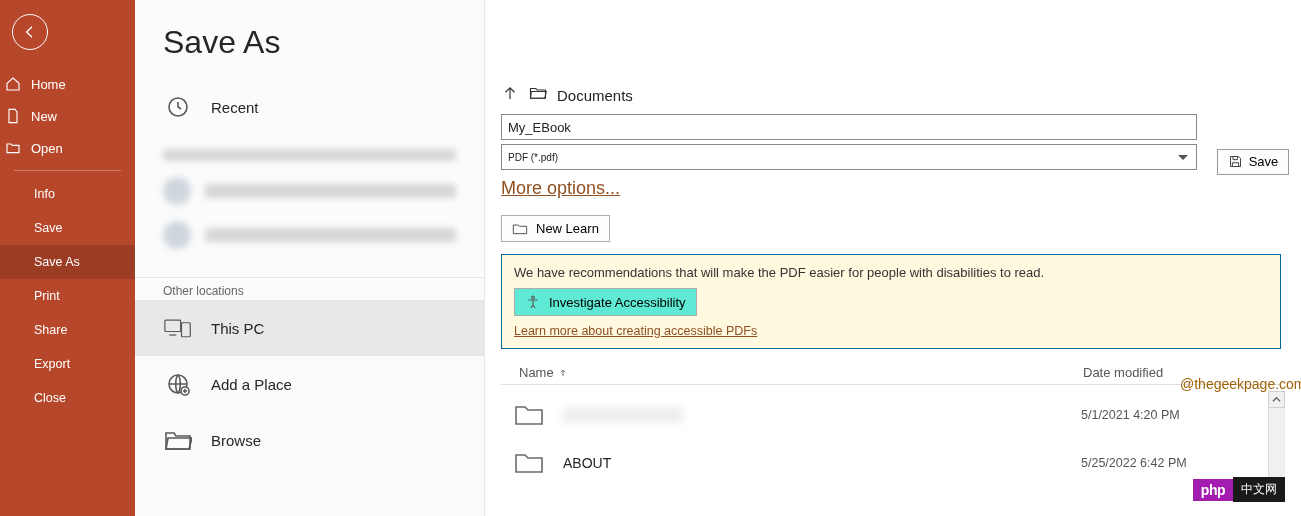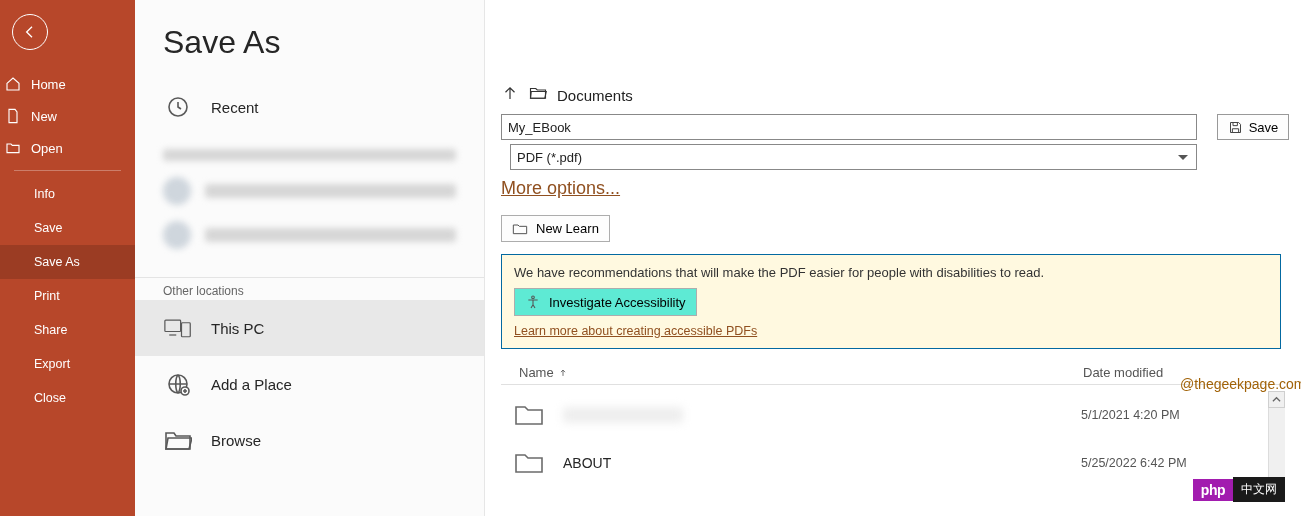--- a/index.html
+++ b/index.html
@@ -30,23 +30,23 @@
 .pinned-text { flex: 1; height: 14px; background: #d6d6d6; border-radius: 3px; filter: blur(3px); }
 .section-head { font-size: 12px; color: #666; padding: 6px 28px 2px 28px; border-top: 1px solid #e4e4e4; margin-top: 8px; }
 
 
 .right { flex: 1; padding: 84px 12px 0 8px; position: relative; }
 .breadcrumb { display: flex; align-items: center; gap: 10px; padding: 0 8px 8px 8px; }
 .breadcrumb svg { width: 18px; height: 18px; }
 .breadcrumb span.lbl { font-size: 15px; color: #222; }
 .field-row { display: flex; gap: 10px; align-items: center; margin-bottom: 4px; padding: 0 8px; }
 .text-input { flex: 1; height: 26px; border: 1px solid #888; background: #fff; font-size: 13px; padding: 0 6px; color: #222; }
-.select-input { flex: 1; height: 26px; border: 1px solid #888; background: #fff; font-size: 13px; padding: 0 22px 0 6px; color: #222; position: relative; display: flex; align-items: center; margin-left: 9px; }
+.select-input { flex: 1; height: 26px; border: 1px solid #888; background: #fff; font-size: 10px; padding: 0 22px 0 6px; color: #222; position: relative; display: flex; align-items: center; }
 .select-input::after { content: ""; position: absolute; right: 8px; top: 10px; border: 5px solid transparent; border-top-color: #555; }
-.save-cluster { display: flex; gap: 12px; align-items: flex-start; }
+.save-cluster { display: flex; gap: 12px; align-items: center; }
 .save-btn { width: 72px; height: 26px; border: 1px solid #999; background: #fdfdfd; display: flex; align-items: center; justify-content: center; gap: 6px; font-size: 13px; cursor: pointer; }
 .save-btn svg { width: 15px; height: 15px; }
 .more-link { color: #905020; font-size: 18px; text-decoration: underline; padding: 4px 8px 10px 8px; display: inline-block; }
 .newfolder-btn { display: inline-flex; align-items: center; gap: 8px; border: 1px solid #adadad; padding: 5px 10px; font-size: 13px; margin: 6px 8px 12px 8px; background: #fdfdfd; cursor: pointer; }
 .newfolder-btn svg { width: 16px; height: 14px; }
 
 .notice { margin: 0 8px 10px 8px; border: 1px solid #0369a1; background: #fff9e0; padding: 10px 12px; }
 .notice-text { font-size: 13px; color: #333; margin-bottom: 8px; }
 .invest-btn { display: inline-flex; align-items: center; gap: 8px; border: 1px solid #adadad; padding: 5px 10px; font-size: 13px; background: #5eead4; cursor: pointer; }
 .invest-btn svg { width: 16px; height: 16px; }

